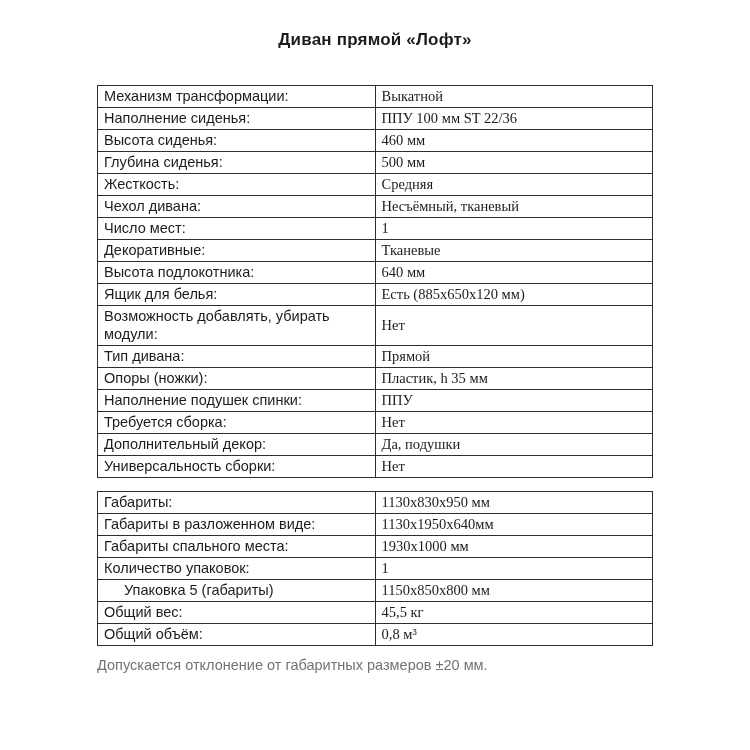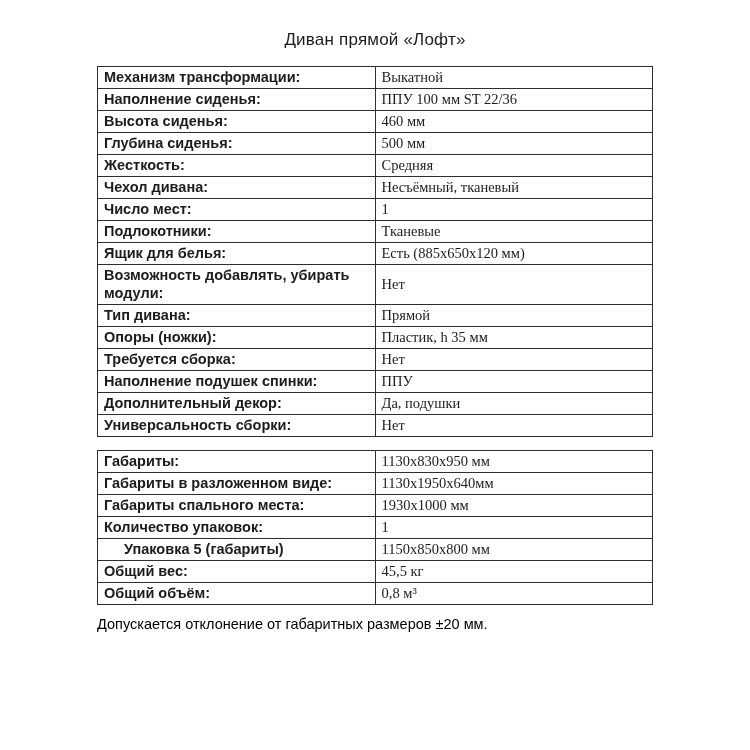--- a/index.html
+++ b/index.html
@@ -14,47 +14,47 @@
   }
   .page {
     width: 750px;
     height: 750px;
     padding: 30px 97px 0 97px;
     overflow: hidden;
   }
   .doc-title {
     text-align: center;
     font-size: 17px;
-    font-weight: normal;
-    margin: 0 0 16px 0;
+    font-weight: bold;
+    margin: 0 0 35px 0;
     line-height: 20px;
     letter-spacing: 0.2px;
   }
   table.spec {
     border-collapse: collapse;
     width: 100%;
     table-layout: fixed;
   }
   table.spec td {
     border: 1.4px solid #2e2e2e;
     font-size: 14.5px;
     line-height: 18px;
     padding: 1px 6px 2px 6px;
     height: 21px;
     vertical-align: middle;
     overflow: hidden;
   }
-  table.spec td.label { width: 50%; font-weight: bold; }
+  table.spec td.label { width: 50%; }
   table.spec td.value { width: 50%; font-family: Liberation Serif, serif; }
   table.spec tr.indent td.label { padding-left: 26px; }
   .table-gap { height: 13px; }
   .footer-note {
     font-size: 14.5px;
     margin-top: 11px;
-    color: #000000;
+    color: #737373;
   }
 </style>
 </head>
 <body>
 
 <div class="page">
 
   <h1 class="doc-title">Диван прямой «Лофт»</h1>
 
   <table class="spec">
@@ -89,24 +89,28 @@
           <td class="label">Чехол дивана:</td>
           <td class="value">Несъёмный, тканевый</td>
         </tr>
 
         <tr>
           <td class="label">Число мест:</td>
           <td class="value">1</td>
         </tr>
 
         <tr>
-          <td class="label">Подлокотники:</td>
+          <td class="label">Декоративные:</td>
           <td class="value">Тканевые</td>
         </tr>
 
+        <tr>
+          <td class="label">Высота подлокотника:</td>
+          <td class="value">640 мм</td>
+        </tr>
 
 
         <tr>
           <td class="label">Ящик для белья:</td>
           <td class="value">Есть (885х650х120 мм)</td>
         </tr>
 
         <tr>
           <td class="label">Возможность добавлять, убирать модули:</td>
           <td class="value">Нет</td>
@@ -116,27 +120,27 @@
           <td class="label">Тип дивана:</td>
           <td class="value">Прямой</td>
         </tr>
 
         <tr>
           <td class="label">Опоры (ножки):</td>
           <td class="value">Пластик, h 35 мм</td>
         </tr>
 
         <tr>
-          <td class="label">Требуется сборка:</td>
-          <td class="value">Нет</td>
+          <td class="label">Наполнение подушек спинки:</td>
+          <td class="value">ППУ</td>
         </tr>
 
         <tr>
-          <td class="label">Наполнение подушек спинки:</td>
-          <td class="value">ППУ</td>
+          <td class="label">Требуется сборка:</td>
+          <td class="value">Нет</td>
         </tr>
 
         <tr>
           <td class="label">Дополнительный декор:</td>
           <td class="value">Да, подушки</td>
         </tr>
 
 
         <tr>
           <td class="label">Универсальность сборки:</td>

